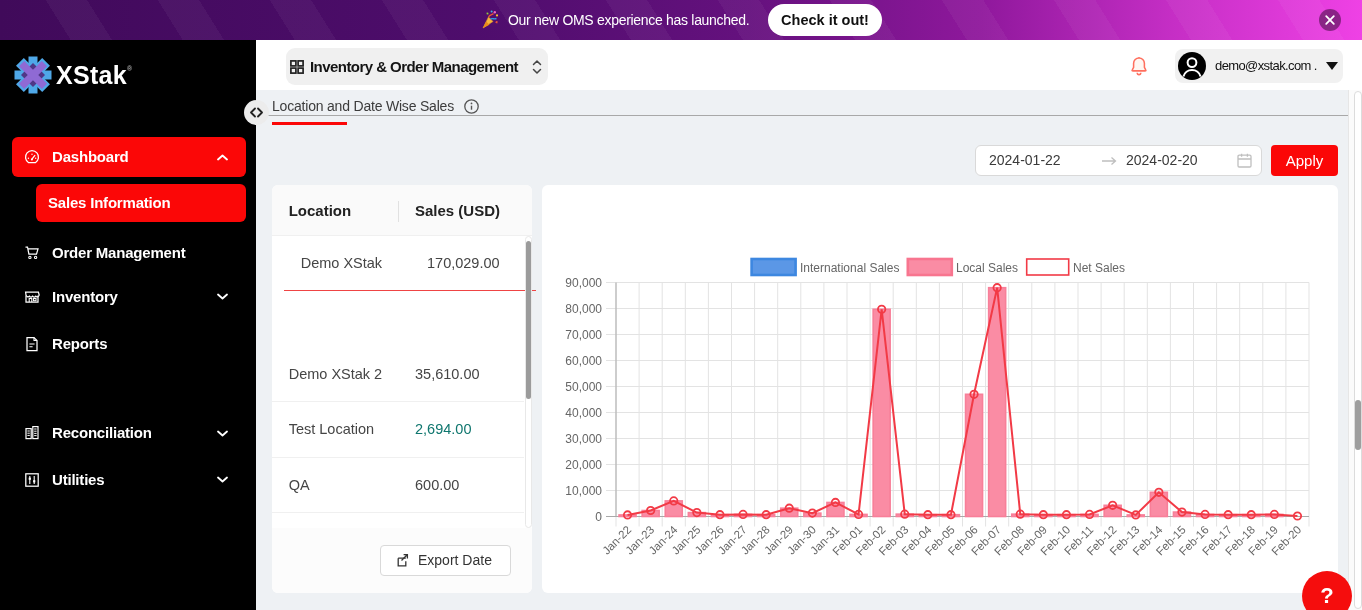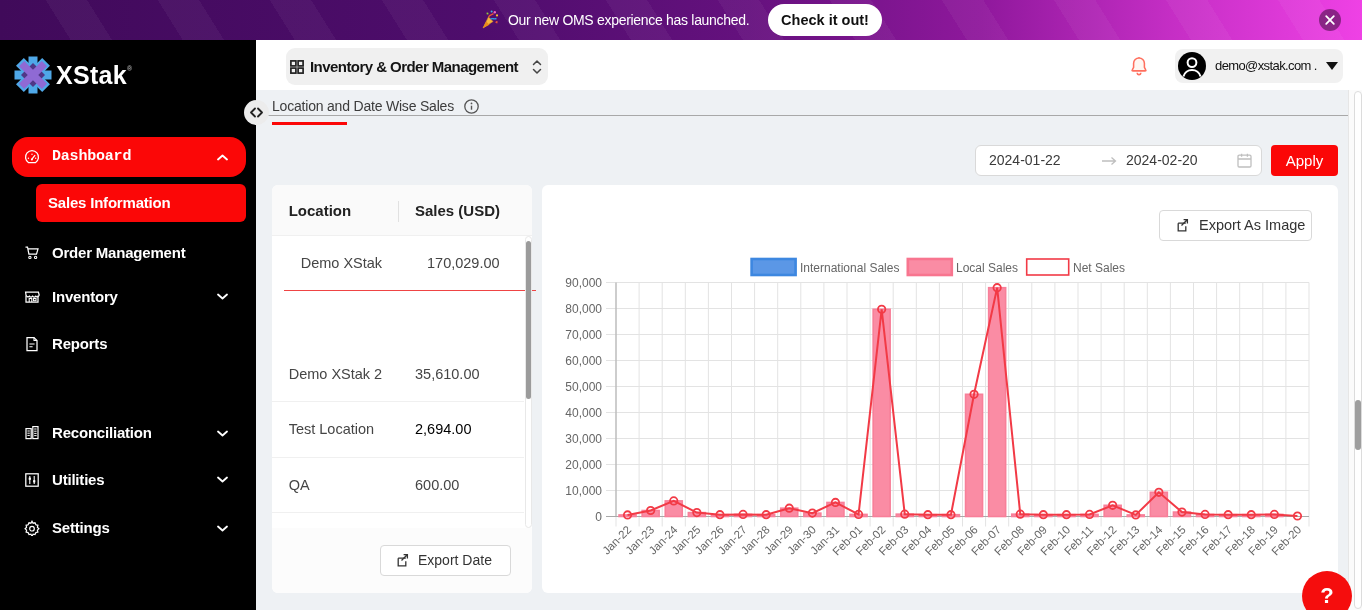--- a/index.html
+++ b/index.html
@@ -45,21 +45,21 @@
 <rect x="26.5" y="13.5" width="11" height="11" fill="#4fa8e8"></rect>
 </g>
 <rect x="10.5" y="10.5" width="17" height="17" fill="#4f3786" transform="rotate(45 19 19)"></rect>
 <g transform="rotate(45 19 19)">
           <rect x="15.3" y="2.8" width="7.4" height="32.4" fill="#8f6ad4"></rect>
           <rect x="2.8" y="15.3" width="32.4" height="7.4" fill="#8f6ad4"></rect>
         </g>
 </g>
     </svg>
  <div class="abs" style="left:56px;top:21px;color:#fff;font-size:25px;font-weight:700;letter-spacing:0.3px">XStak<span style="font-size:7px;position:relative;top:-13px;color:#aaa;letter-spacing:0">®</span></div>
- <div style="position:absolute;left:12px;top:97px;width:234px;height:40px;background:#fb0707;border-radius:16px;font-family:Liberation Mono, monospace;">
+ <div style="position:absolute;left:12px;top:97px;width:234px;height:40px;background:#fb0707;border-radius:6px;">
       <svg width="16" height="16" viewBox="0 0 16 16" style="position:absolute;left:12px;top:12px">
         <path d="M4.6 13.7 A6.5 6.5 0 1 1 11.4 13.7 Z" fill="none" stroke="#fff" stroke-width="1.25"></path>
 <path d="M7.7 10.3 L11.1 6.1" stroke="#fff" stroke-width="1.3"></path>
 <circle cx="7.9" cy="10.4" r="1" fill="#fff"></circle>
 <circle cx="4.4" cy="9.2" r="0.7" fill="#fff"></circle>
 <circle cx="11.7" cy="9.2" r="0.7" fill="#fff"></circle>
 <circle cx="8" cy="5.2" r="0.7" fill="#fff"></circle>
       </svg>
       <div style="position:absolute;left:40px;top:0;line-height:40px;color:#fff;font-size:15px;letter-spacing:-0.2px;font-weight:700">Dashboard</div>
       <svg width="11" height="9" viewBox="0 0 11 9" style="position:absolute;right:18px;top:50%;margin-top:-4.5px">
@@ -110,30 +110,20 @@
       </svg>
     </div>
  <div style="position:absolute;left:12px;top:419.5px;width:234px;height:40px;">
       <svg width="16" height="16" viewBox="0 0 16 16" style="position:absolute;left:12px;top:12px">
         <rect x="1.8" y="1.8" width="12.4" height="12.4" fill="none" stroke="#fff" stroke-width="1.25"></rect>
 <path d="M5.8 4 v8 M10.2 4 v8" stroke="#fff" stroke-width="1.1"></path>
 <rect x="4.7" y="5.6" width="2.2" height="2.2" fill="#fff"></rect>
 <rect x="9.1" y="8.2" width="2.2" height="2.2" fill="#fff"></rect>
       </svg>
       <div style="position:absolute;left:40px;top:0;line-height:40px;color:#fff;font-size:15px;letter-spacing:-0.2px;font-weight:700">Utilities</div>
-      <svg width="11" height="9" viewBox="0 0 11 9" style="position:absolute;right:18px;top:50%;margin-top:-4.5px">
-        <path d="M1 2.5 L5.5 6.5 L10 2.5" fill="none" stroke="#fff" stroke-width="1.8" stroke-linecap="round" stroke-linejoin="round"></path>
-      </svg>
-    </div>
- <div style="position:absolute;left:12px;top:468px;width:234px;height:40px;">
-      <svg width="16" height="16" viewBox="0 0 16 16" style="position:absolute;left:12px;top:12px">
-        <path d="M8 1.2 l1.1 2 1.9 -0.4 0.9 2 2 0.5 -0.5 2 1.5 1.4 -1.5 1.4 0.5 2 -2 0.5 -0.9 2 -1.9 -0.4 -1.1 2 -1.1 -2 -1.9 0.4 -0.9 -2 -2 -0.5 0.5 -2 -1.5 -1.4 1.5 -1.4 -0.5 -2 2 -0.5 0.9 -2 1.9 0.4 z" fill="none" stroke="#fff" stroke-width="1.2"></path>
-<circle cx="8" cy="8.7" r="2.3" fill="none" stroke="#fff" stroke-width="1.2"></circle>
-      </svg>
-      <div style="position:absolute;left:40px;top:0;line-height:40px;color:#fff;font-size:15px;letter-spacing:-0.2px;font-weight:700">Settings</div>
       <svg width="11" height="9" viewBox="0 0 11 9" style="position:absolute;right:18px;top:50%;margin-top:-4.5px">
         <path d="M1 2.5 L5.5 6.5 L10 2.5" fill="none" stroke="#fff" stroke-width="1.8" stroke-linecap="round" stroke-linejoin="round"></path>
       </svg>
     </div>
 </div>
 
 <div class="abs" style="left:256px;top:40px;width:1106px;height:50px;background:#fff">
  <div class="abs" style="left:30px;top:8px;width:262px;height:37px;background:#f0f0f0;border-radius:9px">
    <svg width="14" height="14" viewBox="0 0 14 14" style="position:absolute;left:4px;top:11.5px">
      <rect x="0.9" y="0.9" width="5" height="5" fill="none" stroke="#222" stroke-width="1.7"></rect>
@@ -201,21 +191,21 @@
   <div style="position:absolute;left:12px;top:51.5px;width:252px;height:55.4px;border-bottom:1px solid #ef4444;box-sizing:border-box">
       <span style="position:absolute;left:16.7px;top:19px;font-size:14.5px;color:#454545">Demo XStak</span>
       <span style="position:absolute;left:143px;top:19px;font-size:14.5px;color:#454545">170,029.00</span>
     </div>
     <div style="position:absolute;left:0;top:162.3px;width:252px;height:55.4px;border-bottom:1px solid #f0f0f0;box-sizing:border-box">
       <span style="position:absolute;left:16.7px;top:19px;font-size:14.5px;color:#454545">Demo XStak 2</span>
       <span style="position:absolute;left:143px;top:19px;font-size:14.5px;color:#454545">35,610.00</span>
     </div>
     <div style="position:absolute;left:0;top:217.7px;width:252px;height:55.4px;border-bottom:1px solid #f0f0f0;box-sizing:border-box">
       <span style="position:absolute;left:16.7px;top:19px;font-size:14.5px;color:#454545">Test Location</span>
-      <span style="position:absolute;left:143px;top:19px;font-size:14.5px;color:#000000">2,694.00</span>
+      <span style="position:absolute;left:143px;top:19px;font-size:14.5px;color:#0f766e">2,694.00</span>
     </div>
     <div style="position:absolute;left:0;top:273.1px;width:252px;height:55.4px;border-bottom:1px solid #f0f0f0;box-sizing:border-box">
       <span style="position:absolute;left:16.7px;top:19px;font-size:14.5px;color:#454545">QA</span>
       <span style="position:absolute;left:143px;top:19px;font-size:14.5px;color:#454545">600.00</span>
     </div>
 
   <div class="abs" style="left:252.5px;top:51.5px;width:7.5px;height:292px;background:#fff;border:1px solid #e8e8e8;border-radius:4px"></div>
   <div class="abs" style="left:253.5px;top:56px;width:5.5px;height:158px;background:#9b9b9b;border-radius:3px"></div>
   <div class="abs" style="left:0;top:343.5px;width:260px;height:64.5px;background:#fcfcfc;border-radius:0 0 6px 6px">
     <div class="abs" style="left:108px;top:17px;width:131px;height:31px;background:#fff;border:1px solid #d9d9d9;border-radius:4px">
@@ -373,27 +363,20 @@
 <text transform="translate(713.75,345.5) rotate(-45)" text-anchor="end" font-size="11.5" fill="#666">Feb-18</text>
 <text transform="translate(736.85,345.5) rotate(-45)" text-anchor="end" font-size="11.5" fill="#666">Feb-19</text>
 <text transform="translate(759.95,345.5) rotate(-45)" text-anchor="end" font-size="11.5" fill="#666">Feb-20</text>
 <rect x="209.6" y="74.0" width="44" height="16" fill="#5b97e6" stroke="#3d87e0" stroke-width="2.6"></rect>
 <text x="258" y="87.0" font-size="12" fill="#666">International Sales</text>
 <rect x="365.8" y="74.0" width="44" height="16" fill="#fa8ca4" stroke="#f8758f" stroke-width="2.6"></rect>
 <text x="414" y="87.0" font-size="12" fill="#666">Local Sales</text>
 <rect x="484.7" y="74.0" width="42" height="16" fill="#fff" stroke="#f23a46" stroke-width="1.6"></rect>
 <text x="531" y="87.0" font-size="12" fill="#666">Net Sales</text>
 </svg>
-  <div class="abs" style="left:617.4px;top:25.5px;width:153px;height:31px;background:#fff;border:1px solid #d9d9d9;border-radius:4px">
-    <svg width="16" height="16" viewBox="0 0 16 16" style="position:absolute;left:15px;top:7px">
-        <path d="M3.2 5.2 H10.8 M3.2 5.2 V12.8 H10.8 V8.2" stroke="#333" stroke-width="1.3" fill="none"></path>
-        <path d="M6.5 7.5 L12.2 1.8 M8.6 1.6 H12.4 V5.4" stroke="#333" stroke-width="1.3" fill="none"></path>
-      </svg>
-    <span class="abs" style="left:39px;top:0;line-height:29px;font-size:14.5px;color:#333">Export As Image</span>
-  </div>
 </div>
 
 <div class="abs" style="left:1348px;top:90px;width:14px;height:520px;background:#fbfbfb;border-left:1px solid #e6e6e6">
   <div class="abs" style="left:5px;top:1px;width:8px;height:518px;background:#fff;border:1px solid #dcdcdc;border-radius:4px"></div>
   <div class="abs" style="left:6px;top:310px;width:6px;height:50px;background:#9e9e9e;border-radius:3px"></div>
 </div>
 
 <div class="abs" style="left:1302px;top:571px;width:50px;height:50px;border-radius:50%;background:#f50d0d;text-align:center;line-height:50px;color:#fff;font-size:22px;font-weight:700">?</div>
 
 </body></html>

